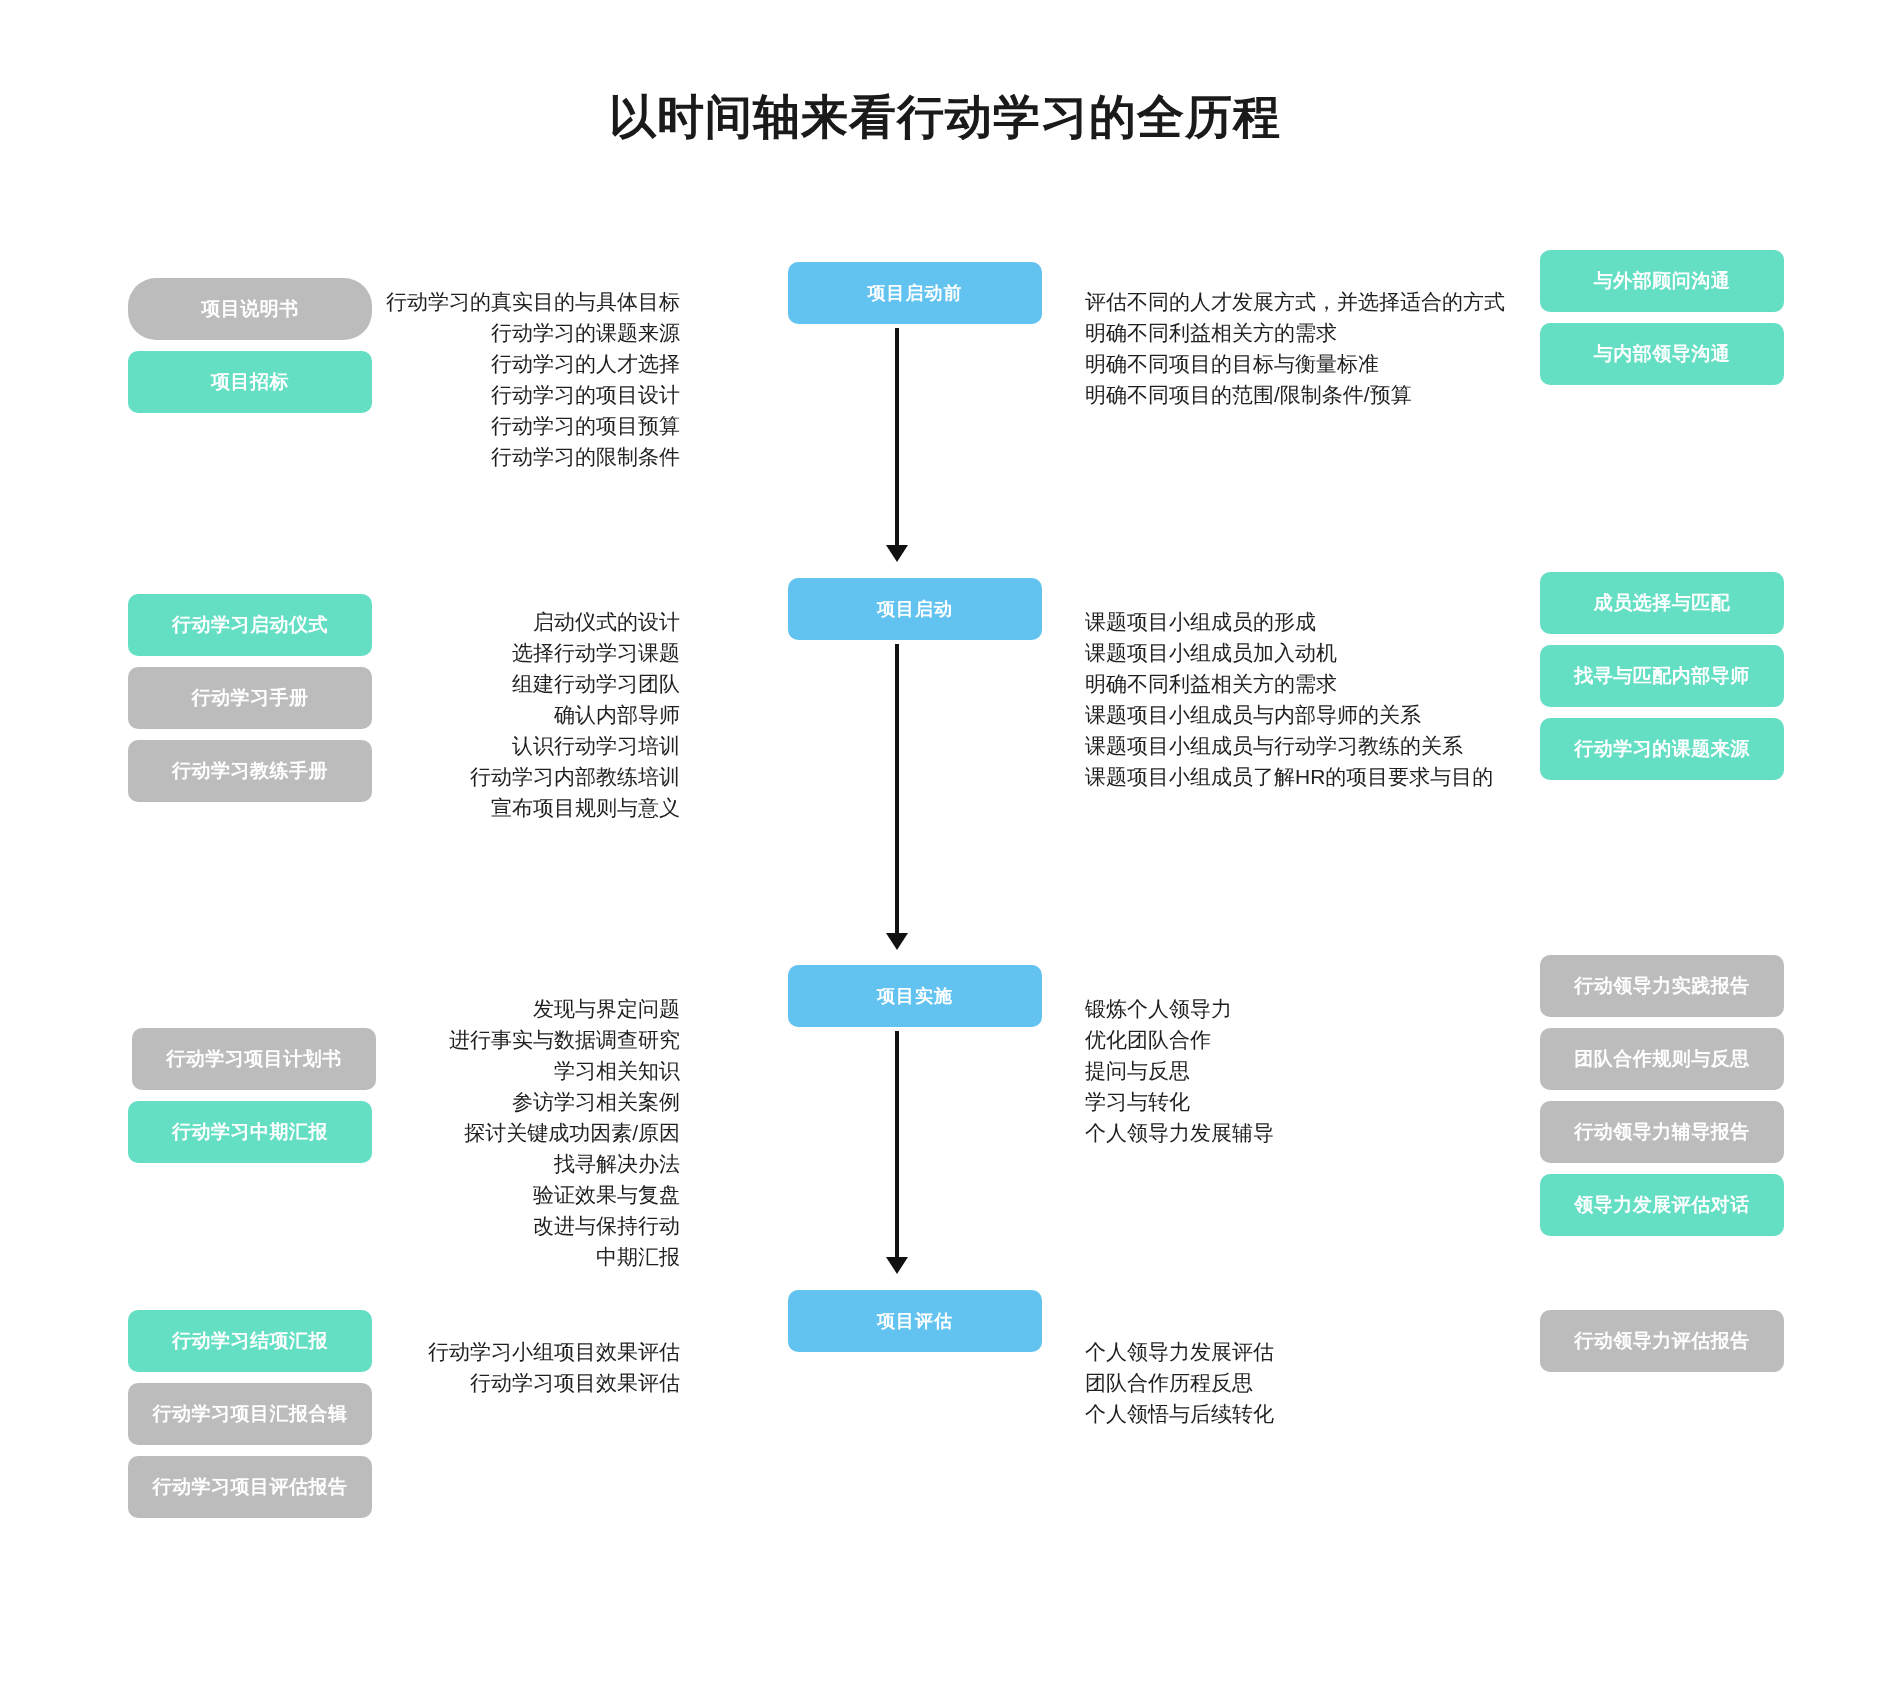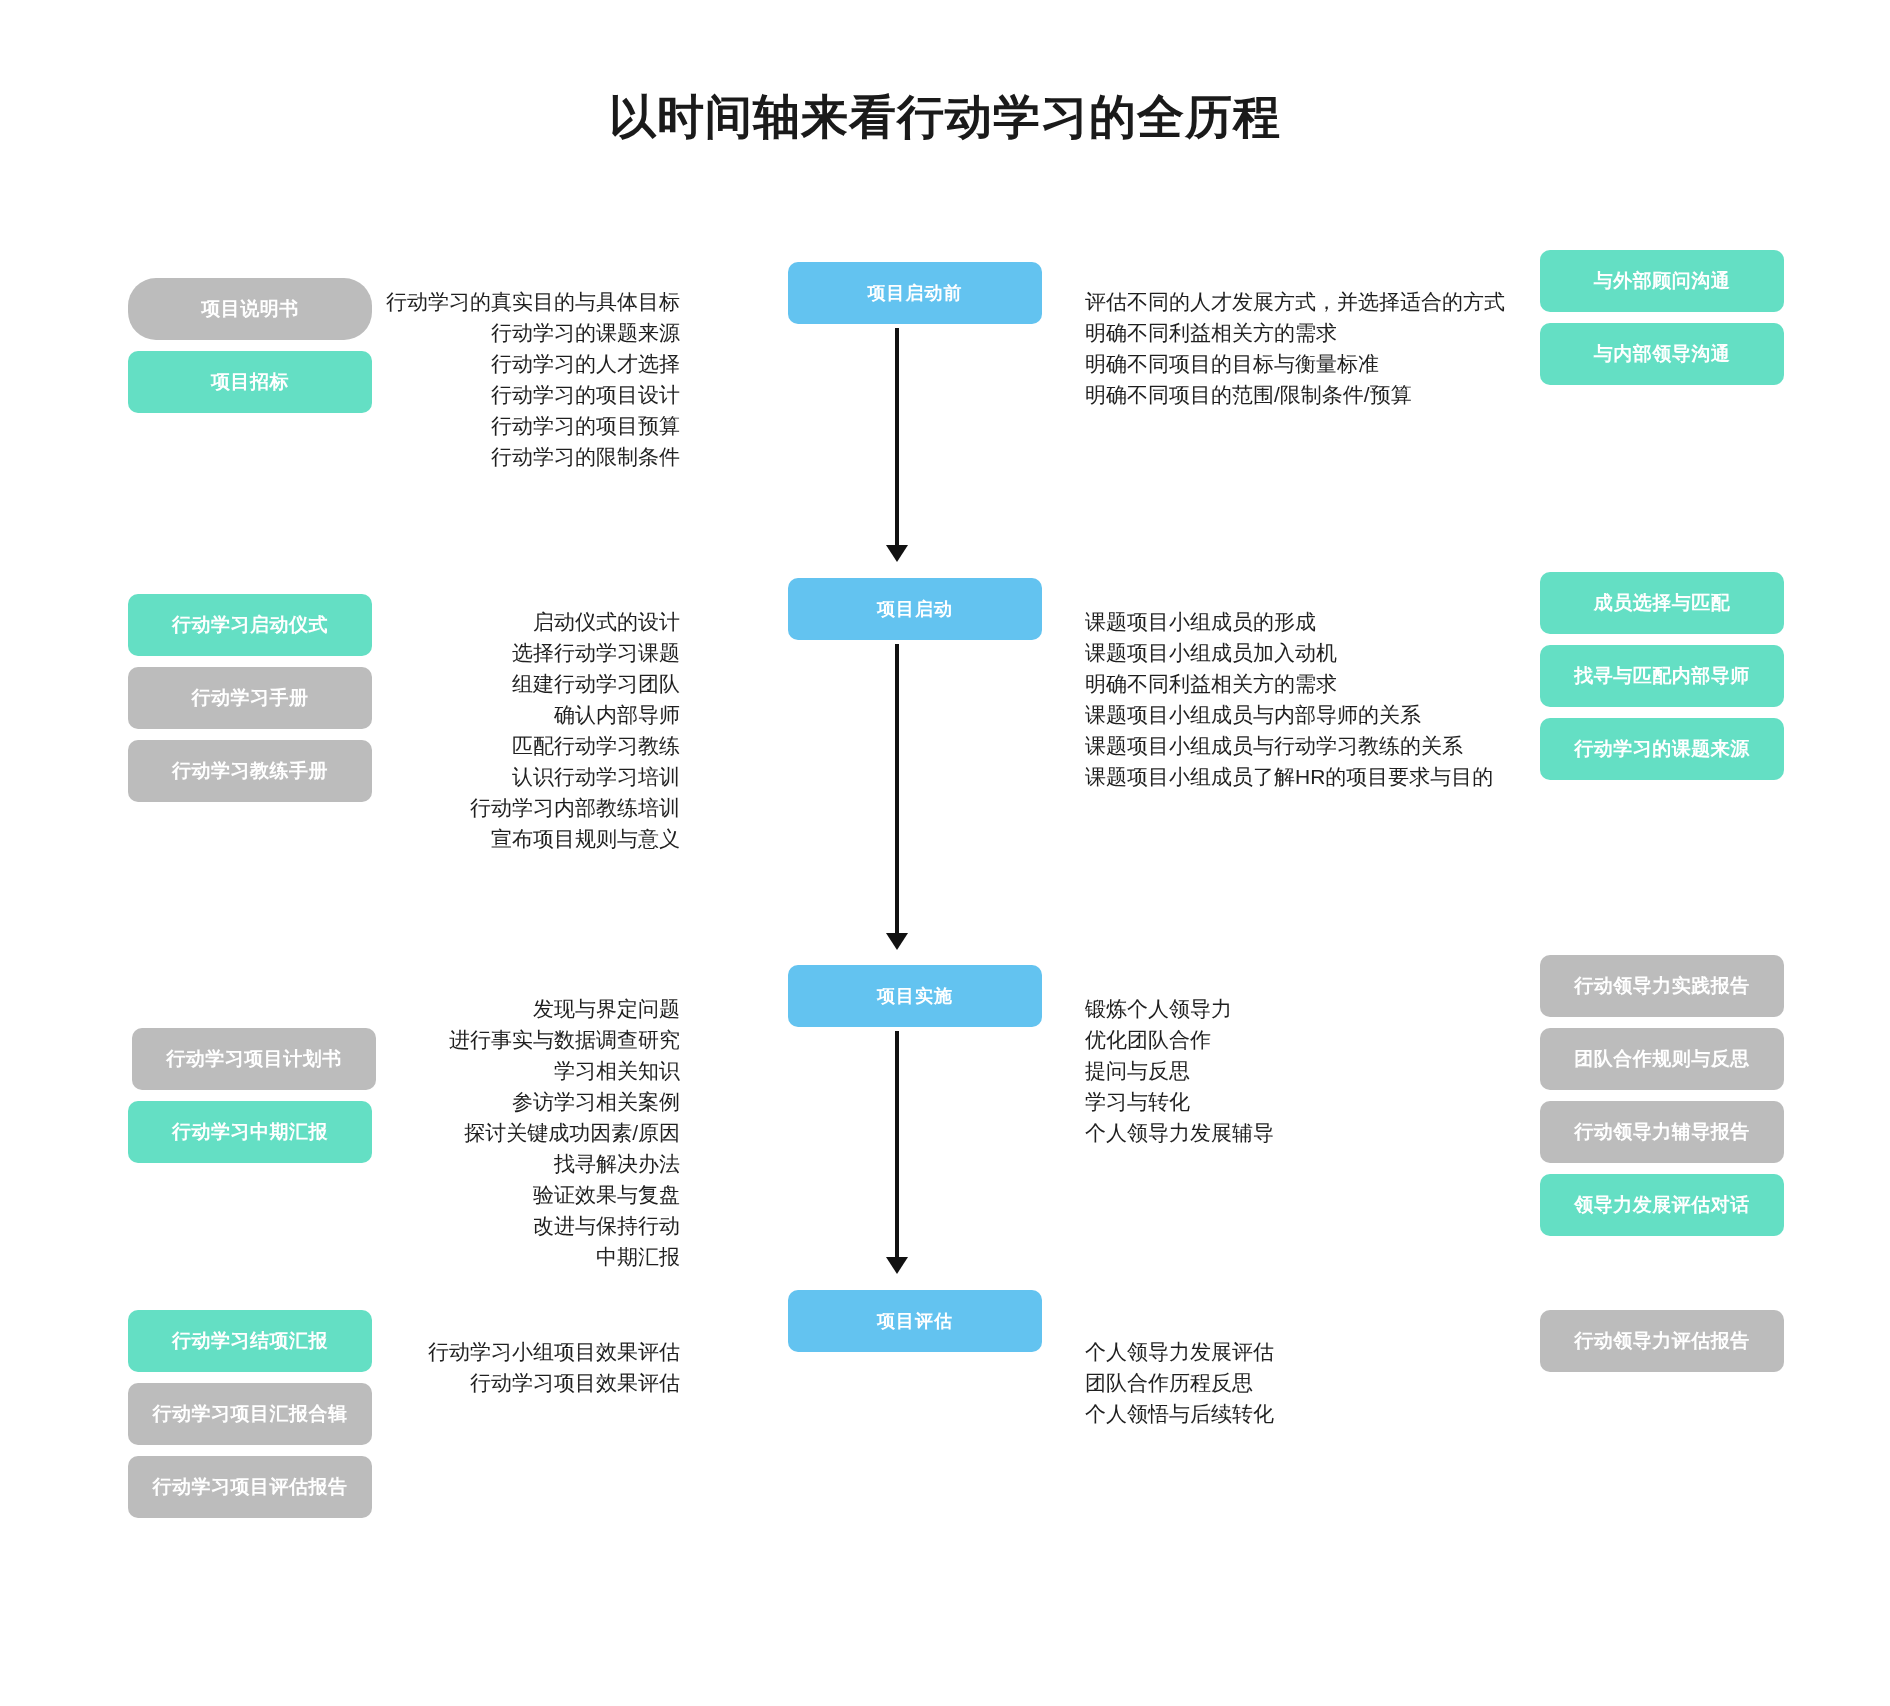--- a/index.html
+++ b/index.html
@@ -123,21 +123,20 @@
     <div class="tag grey" style="left: 128px; top: 667px;">行动学习手册</div>
     <div class="tag grey" style="left: 128px; top: 740px;">行动学习教练手册</div>
     <div class="tag teal" style="left: 1540px; top: 572px;">成员选择与匹配</div>
     <div class="tag teal" style="left: 1540px; top: 645px;">找寻与匹配内部导师</div>
     <div class="tag teal" style="left: 1540px; top: 718px;">行动学习的课题来源</div>
     <div class="textlist right-align" style="left: 200px; width: 480px; top: 578px;">
       <div>启动仪式的设计</div>
       <div>选择行动学习课题</div>
       <div>组建行动学习团队</div>
       <div>确认内部导师</div>
-      <div>匹配行动学习教练</div>
       <div>认识行动学习培训</div>
       <div>行动学习内部教练培训</div>
       <div>宣布项目规则与意义</div>
     </div>
     <div class="textlist left-align" style="left: 1085px; top: 578px;">
       <div>课题项目小组成员的形成</div>
       <div>课题项目小组成员加入动机</div>
       <div>明确不同利益相关方的需求</div>
       <div>课题项目小组成员与内部导师的关系</div>
       <div>课题项目小组成员与行动学习教练的关系</div>

